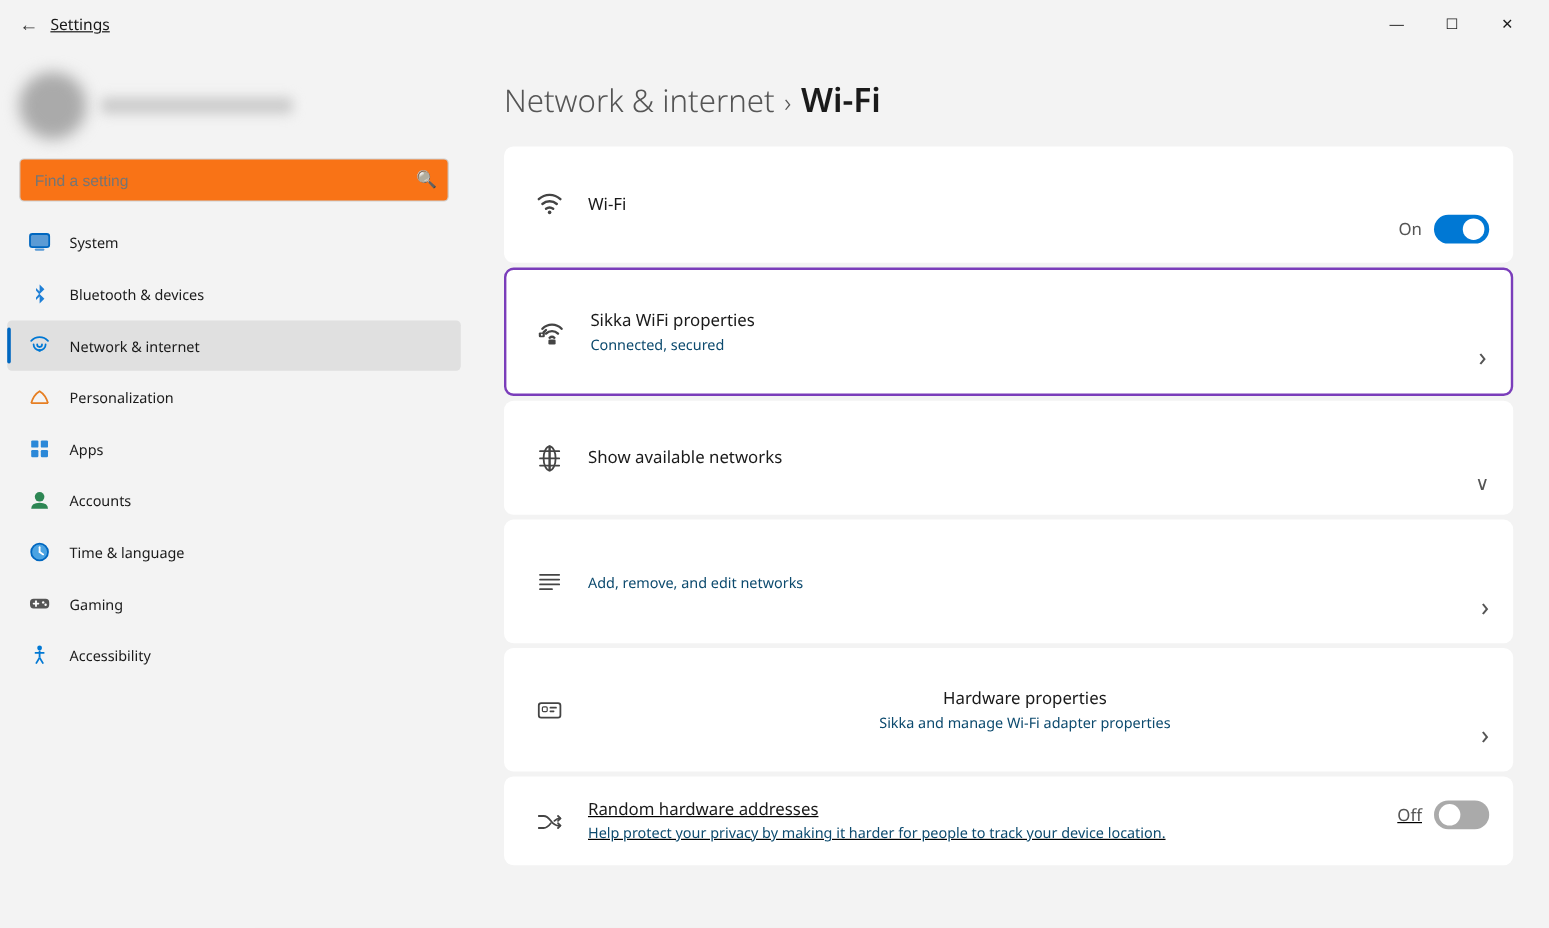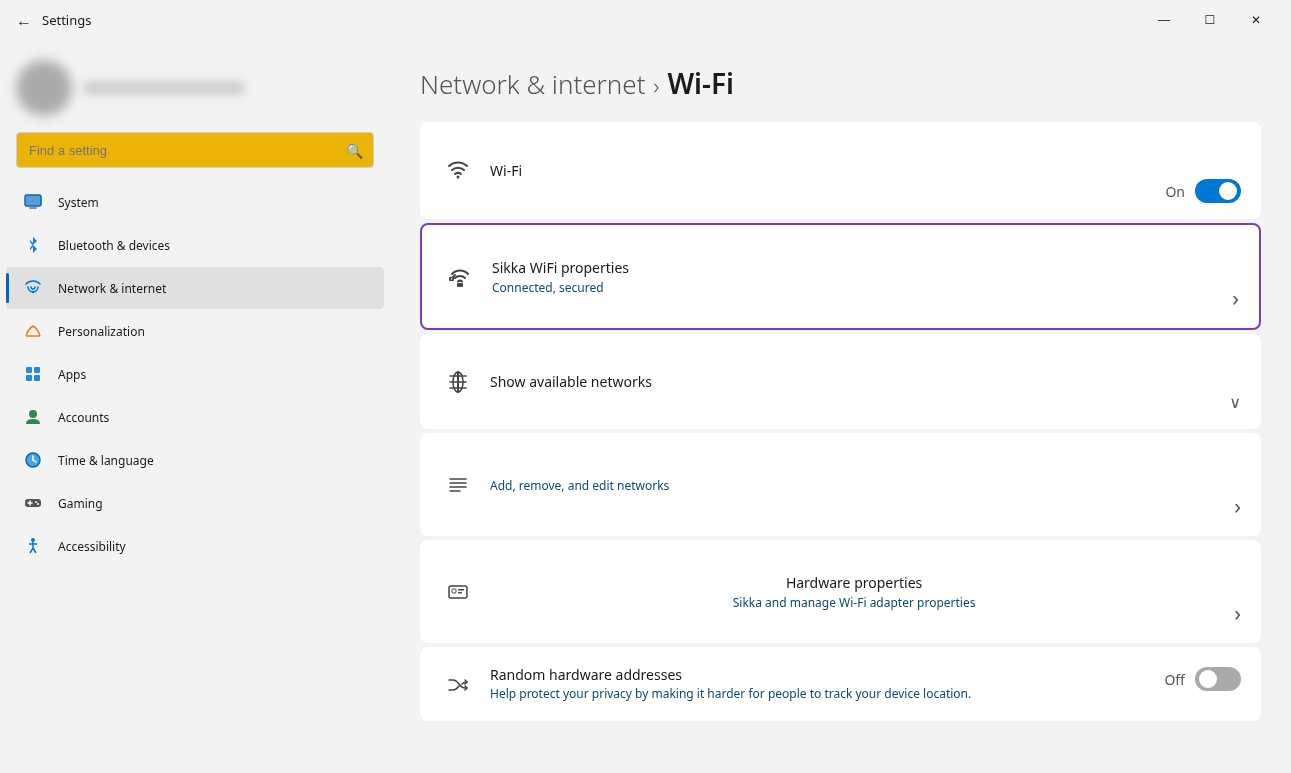--- a/index.html
+++ b/index.html
@@ -24,20 +24,21 @@
       flex-shrink: 0;
     }
     .title-bar-left {
       display: flex;
       align-items: center;
       gap: 10px;
     }
     .title-bar-title {
       font-size: 13px;
       color: #1a1a1a;
+      text-decoration: underline;
     }
     .title-bar-controls {
       display: flex;
       align-items: center;
     }
     .title-btn {
       width: 46px;
       height: 32px;
       display: flex;
       align-items: center;
@@ -95,21 +96,21 @@
 
     .search-box {
       margin: 0 16px 12px 16px;
       position: relative;
     }
     .search-input {
       width: 100%;
       height: 36px;
       border: 1px solid #d0d0d0;
       border-radius: 4px;
-      background: #eab308;
+      background: #f97316;
       padding: 0 36px 0 12px;
       font-size: 13px;
       color: #333;
       outline: none;
     }
     .search-icon-wrap {
       position: absolute;
       right: 10px;
       top: 50%;
       transform: translateY(-50%);
@@ -522,21 +523,21 @@
           <div class="setting-title">Hardware properties</div>
           <div class="setting-subtitle">Sikka and manage Wi-Fi adapter properties</div>
         </div>
         <div class="setting-right">
           <span class="chevron-right"></span>
         </div>
       </div>
     </div>
 
     <div class="card" style="margin-top:4px;">
-      <div class="setting-row" style="border-bottom:none; align-items:flex-start; padding-top:18px; padding-bottom:18px;">
+      <div class="setting-row" style="border-bottom:none; align-items:flex-start; padding-top:18px; padding-bottom:18px;text-decoration:underline;">
         <span class="setting-icon" style="margin-top:2px;">
           <svg width="24" height="24" viewBox="0 0 24 24" fill="none">
             <path d="M3 7 L7 7 Q10 7 13 11 Q16 15 19 15 L21 15" stroke="#444" stroke-width="1.5" fill="none" stroke-linecap="round"></path>
             <path d="M3 17 L7 17 Q10 17 13 13" stroke="#444" stroke-width="1.5" fill="none" stroke-linecap="round"></path>
             <path d="M16 11 Q18 9 21 9" stroke="#444" stroke-width="1.5" fill="none" stroke-linecap="round"></path>
             <path d="M19 13 L21 15 L19 17" stroke="#444" stroke-width="1.5" fill="none" stroke-linecap="round" stroke-linejoin="round"></path>
             <path d="M19 7 L21 9 L19 11" stroke="#444" stroke-width="1.5" fill="none" stroke-linecap="round" stroke-linejoin="round"></path>
           </svg>
         </span>
         <div class="setting-text">

